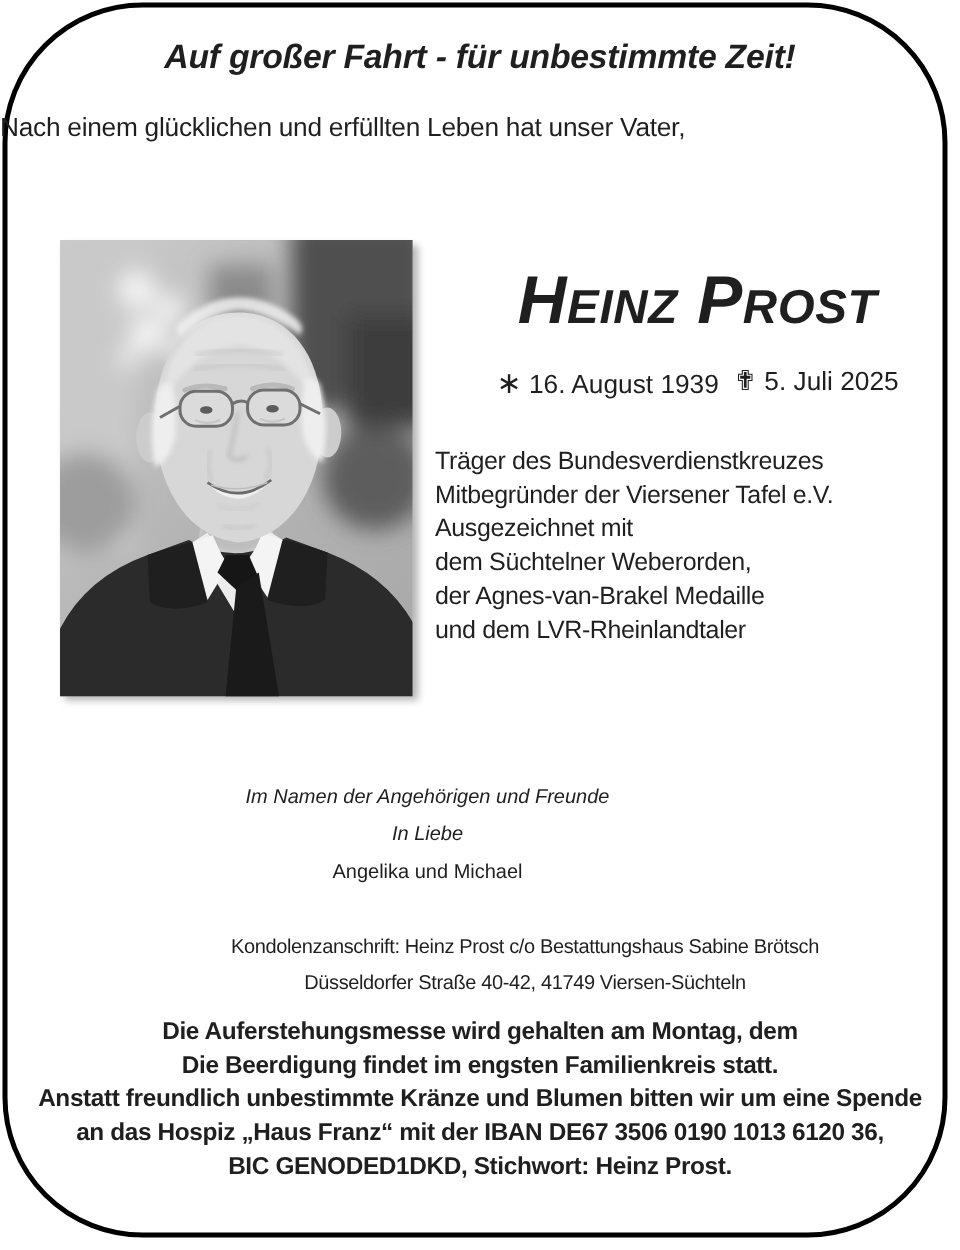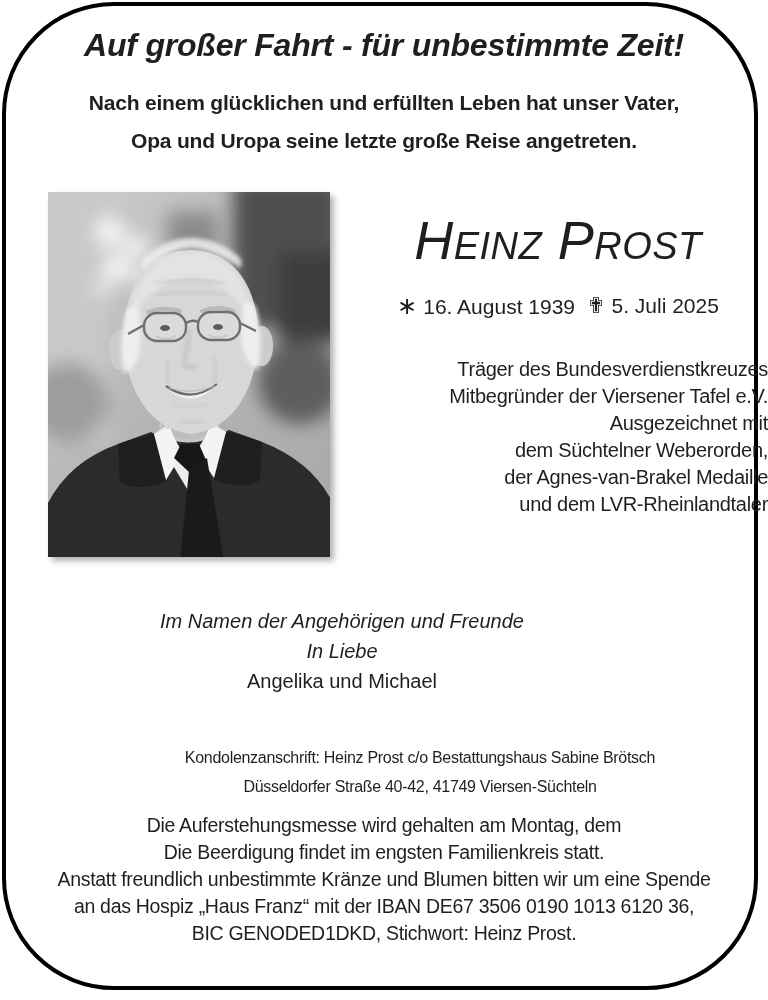--- a/index.html
+++ b/index.html
@@ -25,35 +25,33 @@
     border: 4px solid #000000;
     border-radius: 112px;
     background: #ffffff;
     box-sizing: border-box;
   }
   .motto {
     position: absolute;
     left: 0; top: 30px;
     width: 768px;
     text-align: center;
-    font-size: 32px;
+    font-size: 27px;
     line-height: 30px;
     font-weight: bold;
     font-style: italic;
     letter-spacing: -0.2px;
   }
   .intro {
     position: absolute;
     left: 0; top: 84px;
     width: 768px;
-    text-align: center;
     font-size: 21px;
     line-height: 38px;
     letter-spacing: -0.2px;
-    font-weight: bold;
   }
   .photo-wrap {
     position: absolute;
     left: 48px; top: 192px;
     width: 282px; height: 365px;
     box-shadow: 4px 4px 6px rgba(0,0,0,0.30);
     background: #bdbdbd;
   }
   .photo-wrap svg { display: block; }
   .right-col {
@@ -61,21 +59,21 @@
     left: 348px; top: 0;
     width: 420px;
     text-align: center;
   }
   .deceased-name {
     position: absolute;
     left: 0; top: 205px;
     width: 420px;
     text-align: center;
     font-style: italic;
-    font-weight: 400;
+    font-weight: 700;
     font-variant: small-caps;
     font-size: 54px;
     line-height: 70px;
     letter-spacing: 0.5px;
     white-space: nowrap;
   }
   .dates {
     position: absolute;
     left: 0; top: 290px;
     width: 420px;
@@ -90,32 +88,32 @@
     display: inline-block;
     margin-right: 6px;
     font-family: "DejaVu Sans", sans-serif;
   }
   .sym-star { font-size: 24px; }
   .sym-cross { font-size: 22px; }
   .honors {
     position: absolute;
     left: 0; top: 356px;
     width: 420px;
-    text-align: right;
+    text-align: left;
     font-size: 20px;
     line-height: 27px;
     letter-spacing: -0.3px;
     white-space: nowrap;
   }
   .family {
     position: absolute;
-    left: 0; top: 606px;
+    left: 0; top: 623px;
     width: 684px;
     text-align: center;
-    font-size: 20px;
+    font-size: 16px;
     line-height: 30px;
   }
   .family .it { font-style: italic; }
   .condolence {
     position: absolute;
     left: 0; top: 743px;
     width: 768px;
     text-align: center;
     font-size: 16px;
     line-height: 29px;
@@ -125,34 +123,34 @@
   }
   .service {
     position: absolute;
     left: 0; top: 812px;
     width: 768px;
     text-align: center;
     font-size: 19.5px;
     line-height: 27px;
     letter-spacing: -0.3px;
     white-space: nowrap;
+    font-weight: bold;
   }
   .line { display: block; }
 </style>
 </head>
 <body>
 
 <div class="stage">
   <div class="card"></div>
 
   <div class="motto">Auf großer Fahrt - für unbestimmte Zeit!</div>
 
   <div class="intro">
     <span class="line">Nach einem glücklichen und erfüllten Leben hat unser Vater,</span>
-    <span class="line">Opa und Uropa seine letzte große Reise angetreten.</span>
   </div>
 
   <div class="photo-wrap">
     <svg width="282" height="365" viewBox="0 0 282 365" xmlns="http://www.w3.org/2000/svg">
       <defs>
         <filter id="bgblur" x="-20%" y="-20%" width="140%" height="140%">
           <feGaussianBlur stdDeviation="9"></feGaussianBlur>
         </filter>
         <filter id="softblur" x="-20%" y="-20%" width="140%" height="140%">
           <feGaussianBlur stdDeviation="2.2"></feGaussianBlur>

